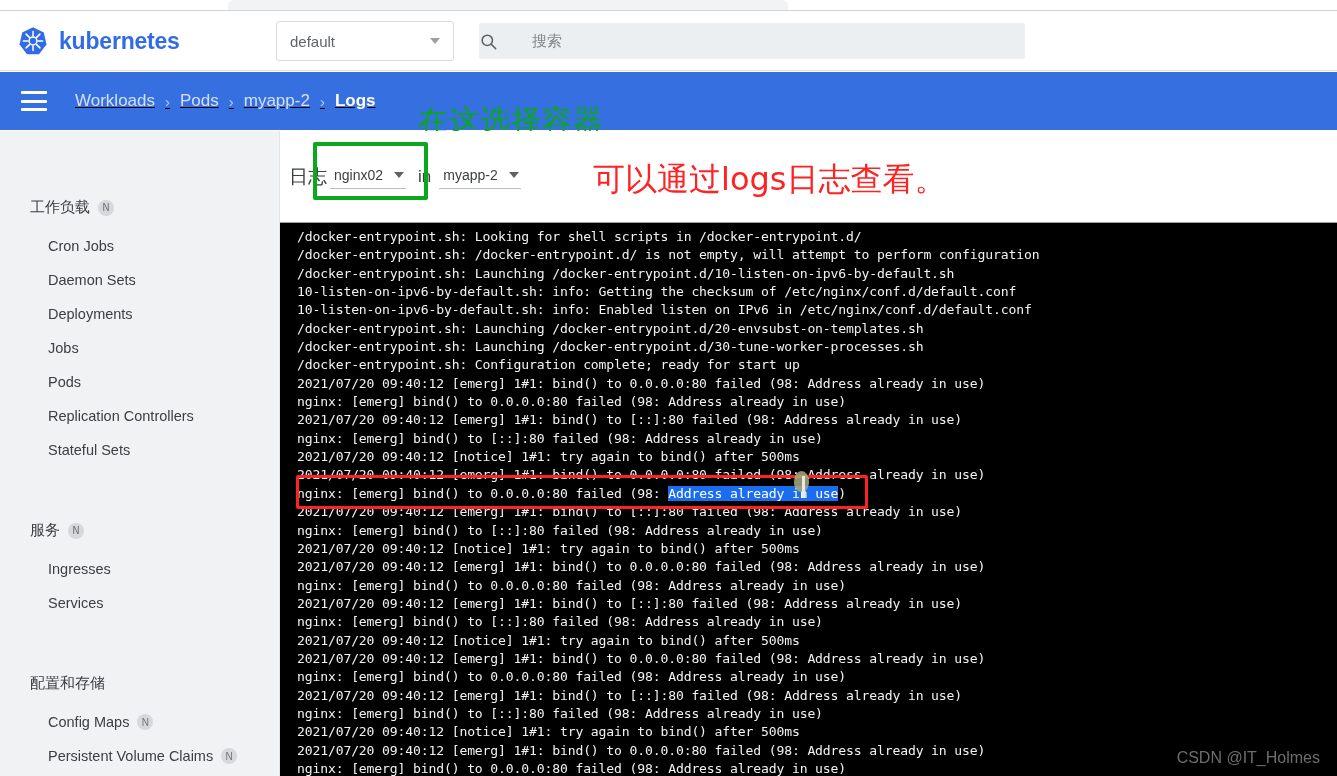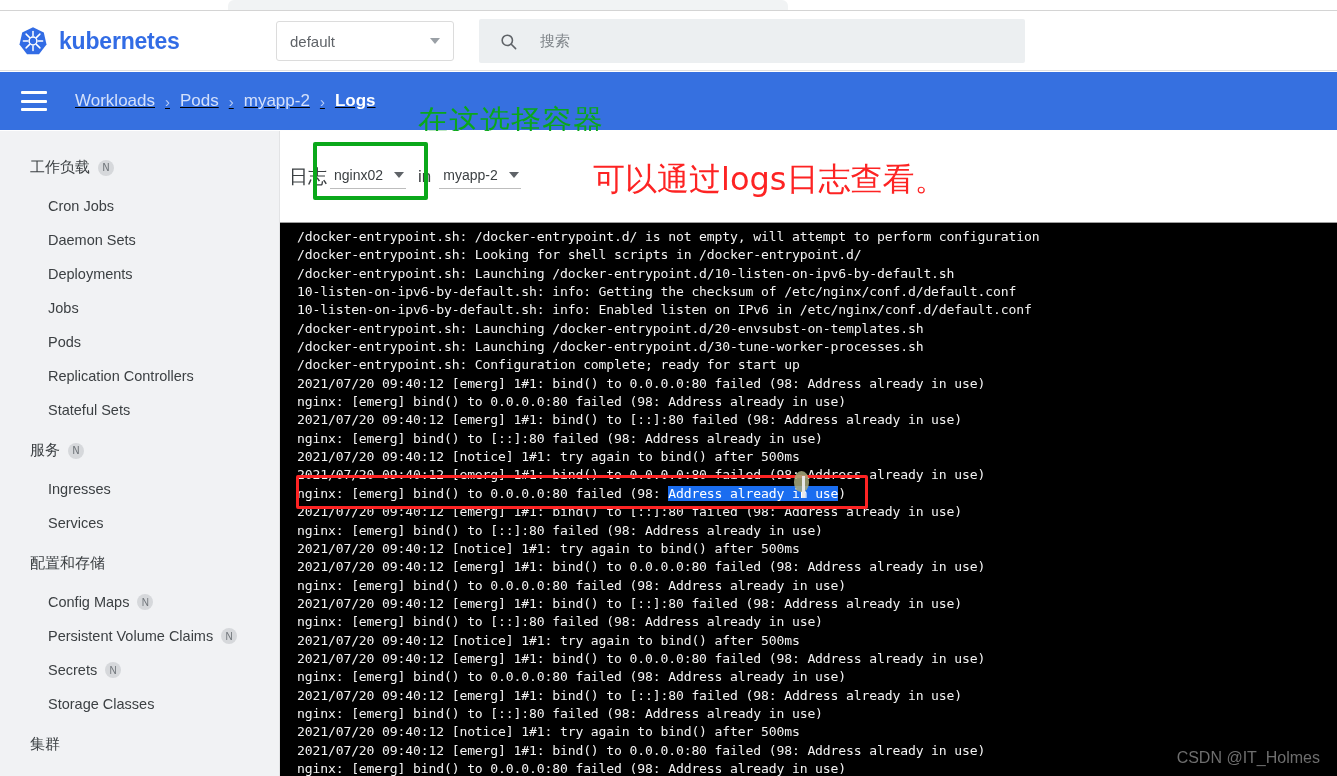--- a/index.html
+++ b/index.html
@@ -87,27 +87,27 @@
   .caret-dn {
     width: 0; height: 0;
     border-left: 5px solid transparent;
     border-right: 5px solid transparent;
     border-top: 6px solid #9aa0a6;
   }
 
   .searchbar {
     margin-left: 25px;
     width: 546px;
-    height: 44px;
+    height: 36px;
     background: #eceff1;
     border-radius: 2px;
     display: flex;
     align-items: center;
-    padding-left: 20px;
     cursor: text;
+    gap: 12px;
   }
   .search-icon { width: 19px; height: 19px; flex: 0 0 19px; }
   .search-placeholder {
     margin-left: 22px;
     font-size: 15px;
     color: #80868b;
   }
 
   
   .bluebar {
@@ -180,20 +180,21 @@
     padding-top: 27px;
   }
   .nav-group-title {
     font-size: 15px;
     color: #3c4043;
     padding: 0 0 0 30px;
     margin-bottom: 12px;
     display: flex;
     align-items: center;
     font-family: "DejaVu Sans", sans-serif;
+    margin-top: 40px;
   }
   .nav-item {
     font-size: 14.5px;
     color: #3c4043;
     padding: 0 0 0 48px;
     height: 34px;
     display: flex;
     align-items: center;
     cursor: pointer;
   }
@@ -491,22 +492,22 @@
 
       <span class="dd">
         <span class="dd-value">myapp-2</span>
         <span class="caret-dn"></span>
       </span>
 
       <span class="anno-red-text">可以通过logs日志查看。</span>
     </div>
 
     <div class="console" id="console">
-      <div class="log-line">/docker-entrypoint.sh: /docker-entrypoint.d/ is not empty, will attempt to perform configuration</div>
-        <div class="log-line">/docker-entrypoint.sh: Looking for shell scripts in /docker-entrypoint.d/</div>
+      <div class="log-line">/docker-entrypoint.sh: Looking for shell scripts in /docker-entrypoint.d/</div>
+        <div class="log-line">/docker-entrypoint.sh: /docker-entrypoint.d/ is not empty, will attempt to perform configuration</div>
         <div class="log-line">/docker-entrypoint.sh: Launching /docker-entrypoint.d/10-listen-on-ipv6-by-default.sh</div>
         <div class="log-line">10-listen-on-ipv6-by-default.sh: info: Getting the checksum of /etc/nginx/conf.d/default.conf</div>
         <div class="log-line">10-listen-on-ipv6-by-default.sh: info: Enabled listen on IPv6 in /etc/nginx/conf.d/default.conf</div>
         <div class="log-line">/docker-entrypoint.sh: Launching /docker-entrypoint.d/20-envsubst-on-templates.sh</div>
         <div class="log-line">/docker-entrypoint.sh: Launching /docker-entrypoint.d/30-tune-worker-processes.sh</div>
         <div class="log-line">/docker-entrypoint.sh: Configuration complete; ready for start up</div>
         <div class="log-line">2021/07/20 09:40:12 [emerg] 1#1: bind() to 0.0.0.0:80 failed (98: Address already in use)</div>
         <div class="log-line">nginx: [emerg] bind() to 0.0.0.0:80 failed (98: Address already in use)</div>
         <div class="log-line">2021/07/20 09:40:12 [emerg] 1#1: bind() to [::]:80 failed (98: Address already in use)</div>
         <div class="log-line">nginx: [emerg] bind() to [::]:80 failed (98: Address already in use)</div>

